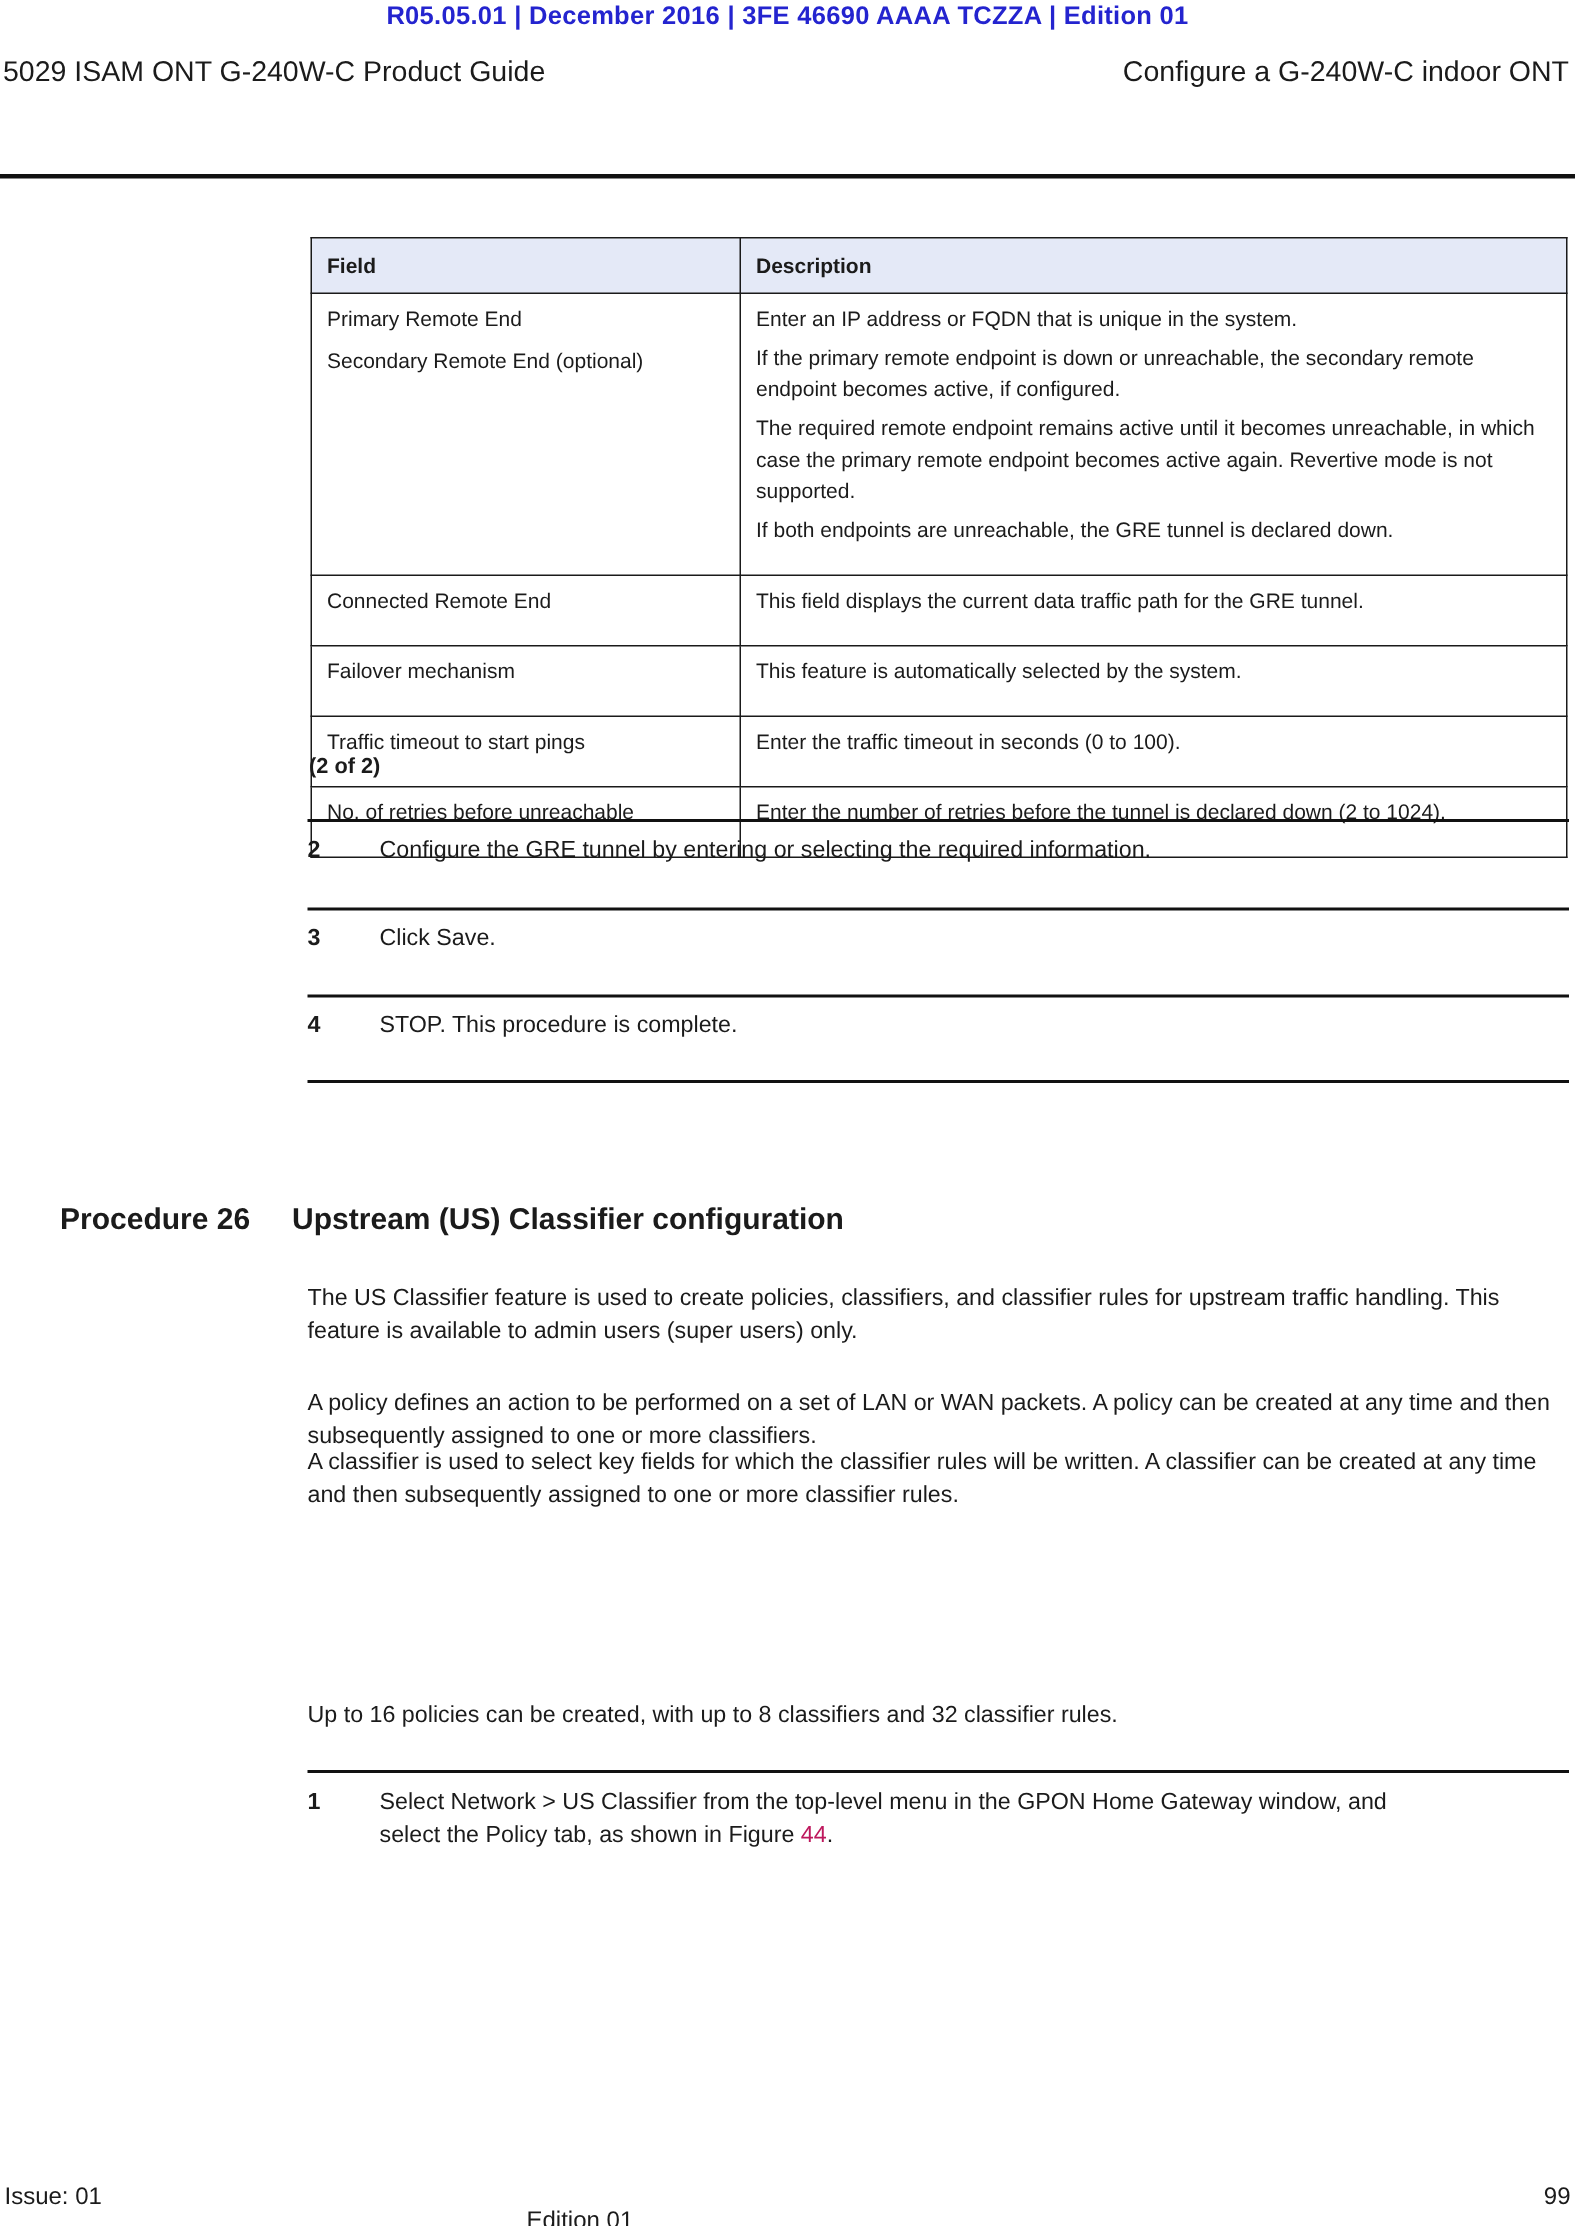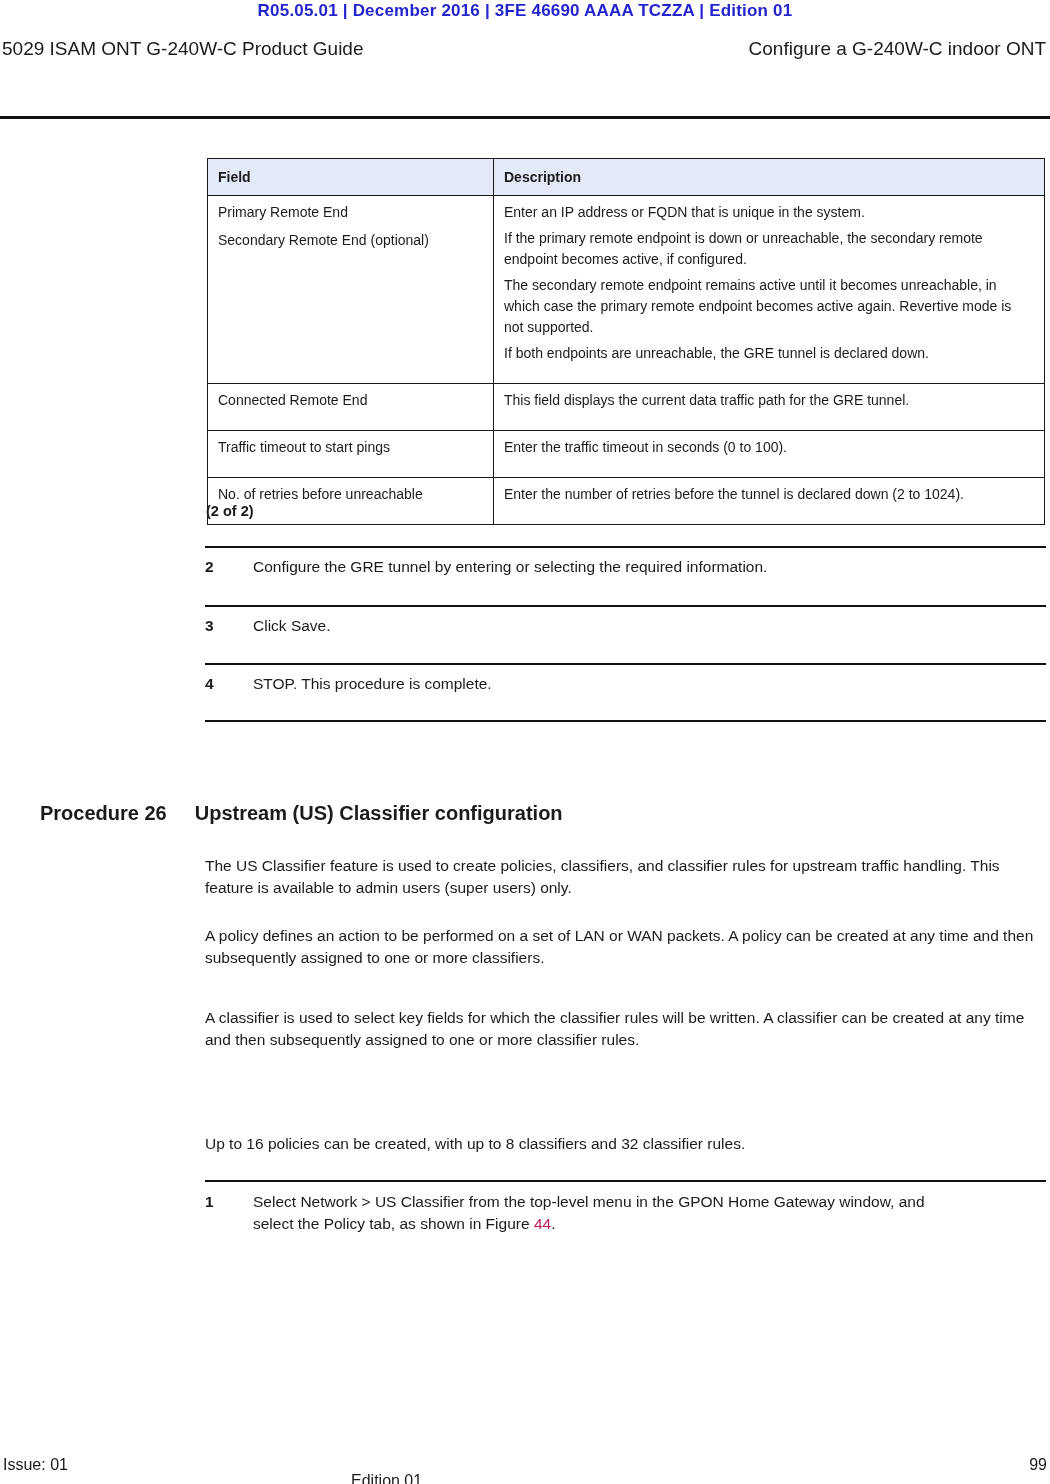--- a/index.html
+++ b/index.html
@@ -176,27 +176,31 @@
     </thead>
     <tbody>
       <tr>
         <td>
           <div>Primary Remote End</div>
           <div class="field-line2">Secondary Remote End (optional)</div>
         </td>
         <td>
           <p>Enter an IP address or FQDN that is unique in the system.</p>
           <p>If the primary remote endpoint is down or unreachable, the secondary remote endpoint becomes active, if configured.</p>
-          <p>The secondary remote endpoint remains active until it becomes unreachable, in which case the primary remote endpoint becomes active again. Revertive mode is not supported.</p>
+          <p>The required remote endpoint remains active until it becomes unreachable, in which case the primary remote endpoint becomes active again. Revertive mode is not supported.</p>
           <p>If both endpoints are unreachable, the GRE tunnel is declared down.</p>
         </td>
       </tr>
       <tr>
         <td>Connected Remote End</td>
         <td>This field displays the current data traffic path for the GRE tunnel.</td>
+      </tr>
+      <tr>
+        <td>Failover mechanism</td>
+        <td>This feature is automatically selected by the system.</td>
       </tr>
       <tr>
         <td>Traffic timeout to start pings</td>
         <td>Enter the traffic timeout in seconds (0 to 100).</td>
       </tr>
       <tr>
         <td>No. of retries before unreachable</td>
         <td>Enter the number of retries before the tunnel is declared down (2 to 1024).</td>
       </tr>
     </tbody>
@@ -223,21 +227,21 @@
   </div>
 
   <div class="steprule" style="top:720px;"></div>
 
   <div class="proc-head">
     <span>Procedure 26</span><span class="title">Upstream (US) Classifier configuration</span>
   </div>
 
   <div class="para" style="top:855px;">The US Classifier feature is used to create policies, classifiers, and classifier rules for upstream traffic handling. This feature is available to admin users (super users) only.</div>
   <div class="para" style="top:925px;">A policy defines an action to be performed on a set of LAN or WAN packets. A policy can be created at any time and then subsequently assigned to one or more classifiers.</div>
-  <div class="para" style="top:1007px;">A classifier is used to select key fields for which the classifier rules will be written. A classifier can be created at any time and then subsequently assigned to one or more classifier rules.</div>
+  <div class="para" style="top:964px;">A classifier is used to select key fields for which the classifier rules will be written. A classifier can be created at any time and then subsequently assigned to one or more classifier rules.</div>
   <div class="para" style="top:1133px;">Up to 16 policies can be created, with up to 8 classifiers and 32 classifier rules.</div>
 
   <div class="steprule" style="top:1180px;"></div>
   <div class="step" style="top:1191px;">
     <span class="num">1</span>
     <span class="txt"><span>Select Network &gt; US Classifier from the top-level menu in the GPON Home Gateway window, and select the Policy tab, as shown in Figure </span><a class="fig-link">44</a><span>.</span></span>
   </div>
 
   <div class="footer">
     <span class="f-left">Issue: 01</span>

